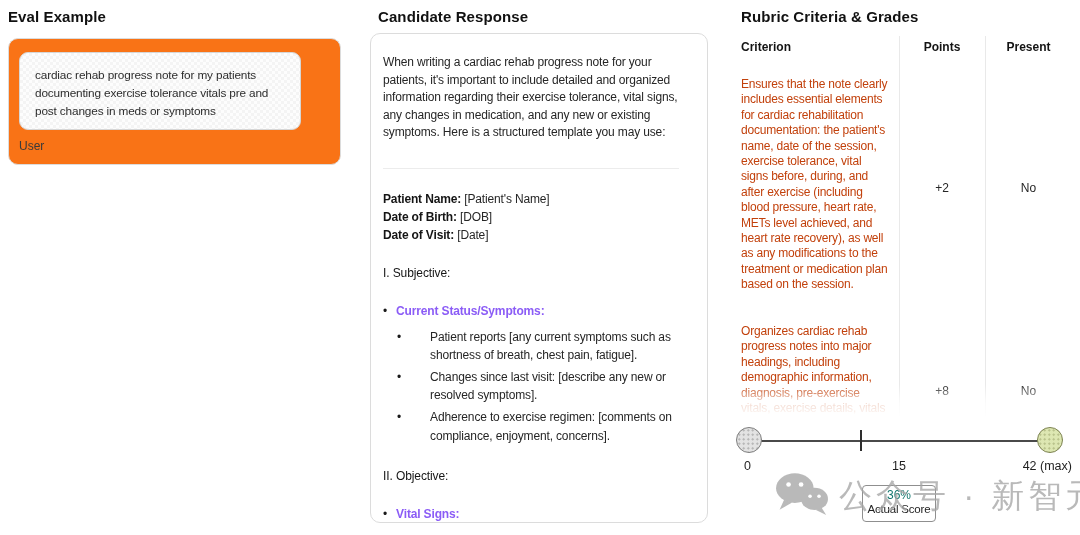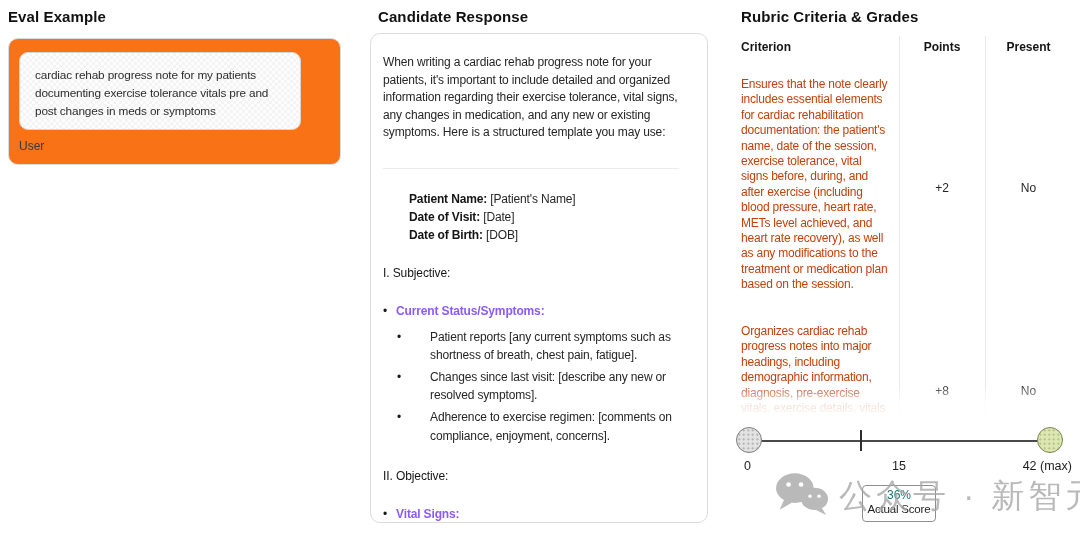--- a/index.html
+++ b/index.html
@@ -23,21 +23,21 @@
     background-position:0 0,3px 3px;background-size:6px 6px;
     font-size:11.8px;line-height:18px;color:#2d2d2d;letter-spacing:-.15px;overflow:hidden;}
   .ee-user{position:absolute;left:10px;top:100px;font-size:12px;color:#3a3a3a;}
 
   
   .cr-card{position:absolute;left:370px;top:33px;width:338px;height:490px;box-sizing:border-box;
     border:1px solid #dcdcdc;border-radius:10px;background:#fff;
     padding:20px 14px 12px 12px;overflow:hidden;}
   .cr-card .txt{font-size:12px;line-height:17.6px;color:#262626;letter-spacing:-.15px;}
   .cr-divider{border:none;border-top:1px solid #ececec;margin:26px 14px 0 0;height:0;}
-  .cr-fields{margin-top:21px;margin-left:26px;}
+  .cr-fields{margin-top:21px;}
   .cr-field{font-size:12px;line-height:18px;letter-spacing:-.15px;color:#262626;}
   .cr-field b{color:#151515;}
   .cr-section{margin-top:22px;font-weight:400;font-size:12px;color:#151515;letter-spacing:-.1px;}
   .bullet{display:flex;gap:9px;margin-top:22px;font-size:12px;line-height:18.6px;letter-spacing:-.15px;}
   .bullet .mk{flex:0 0 auto;font-size:12px;line-height:18.6px;color:#1a1a1a;}
   .bullet.lvl1 .bt{font-weight:700;color:#8b5cf6;}
   .sub-bullets{margin:7px 0 0 14px;}
   .bullet.lvl2{margin-top:3px;color:#262626;}
   .bullet.lvl2 .bt{padding-right:2px;margin-left:20px;}
 
@@ -96,22 +96,22 @@
 
 <div class="panel-title" style="left:378px">Candidate Response</div>
 
 <div class="cr-card">
   <div class="txt">When writing a cardiac rehab progress note for your patients, it's important to include detailed and organized information regarding their exercise tolerance, vital signs, any changes in medication, and any new or existing symptoms. Here is a structured template you may use:</div>
 
   <hr class="cr-divider">
 
   <div class="cr-fields">
     <div class="cr-field"><b>Patient Name:</b><span> [Patient's Name]</span></div>
+    <div class="cr-field"><b>Date of Birth:</b><span> [DOB]</span></div>
     <div class="cr-field"><b>Date of Visit:</b><span> [Date]</span></div>
-    <div class="cr-field"><b>Date of Birth:</b><span> [DOB]</span></div>
   </div>
 
   <div class="cr-section">I. Subjective:</div>
 
   <div class="bullet lvl1">
     <span class="mk">•</span>
     <span class="bt">Current Status/Symptoms:</span>
   </div>
 
   <div class="sub-bullets">

